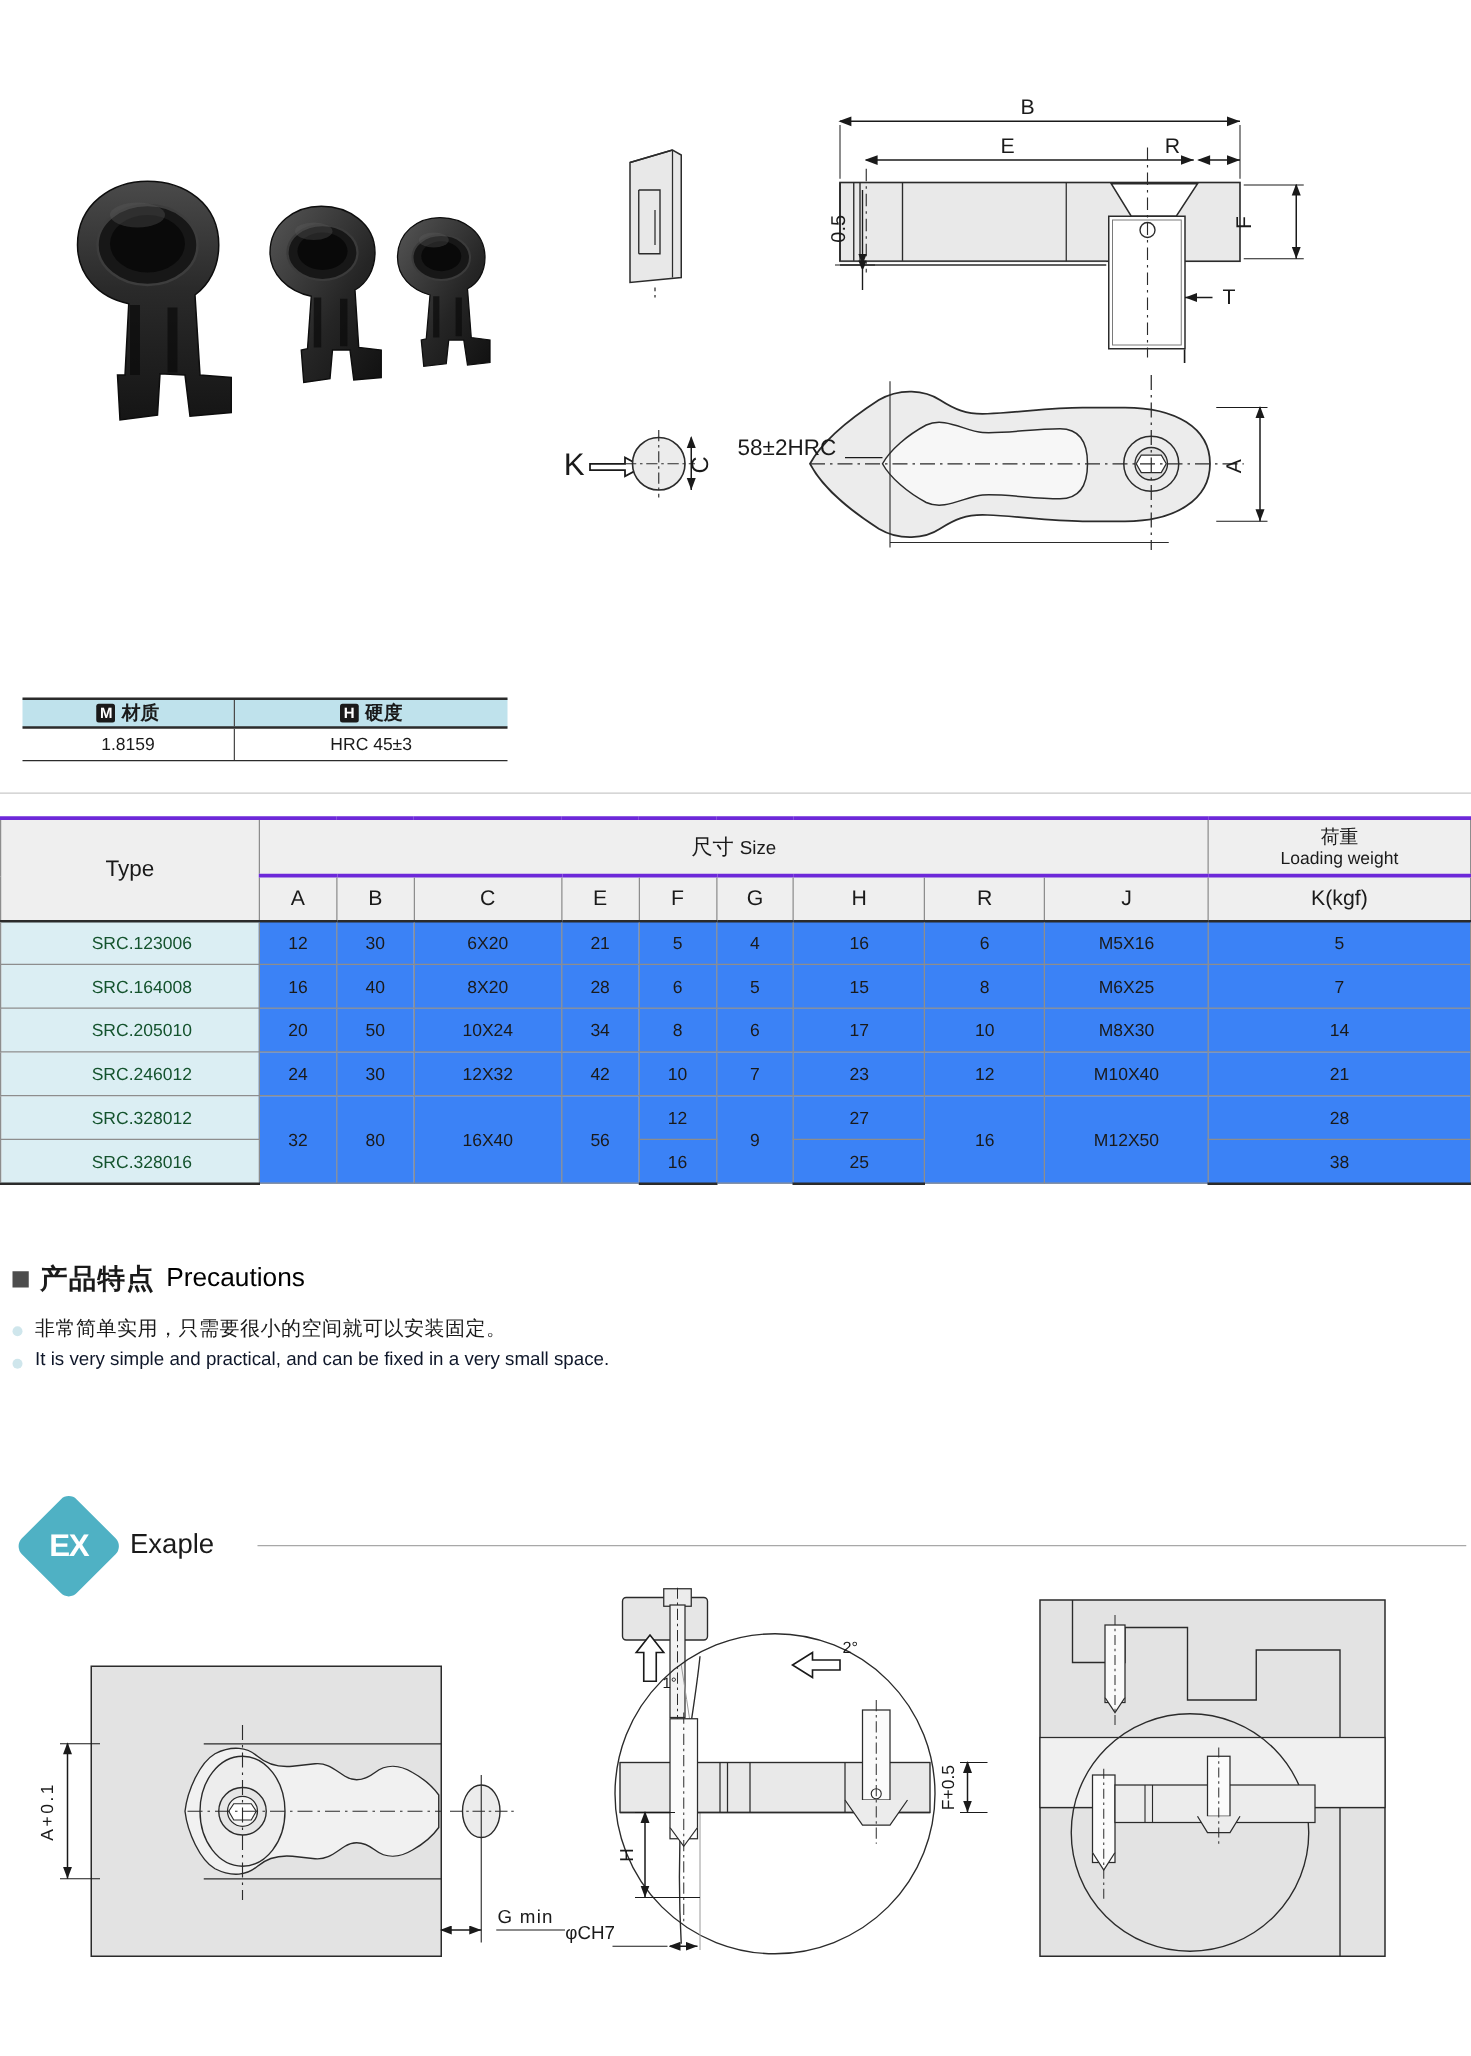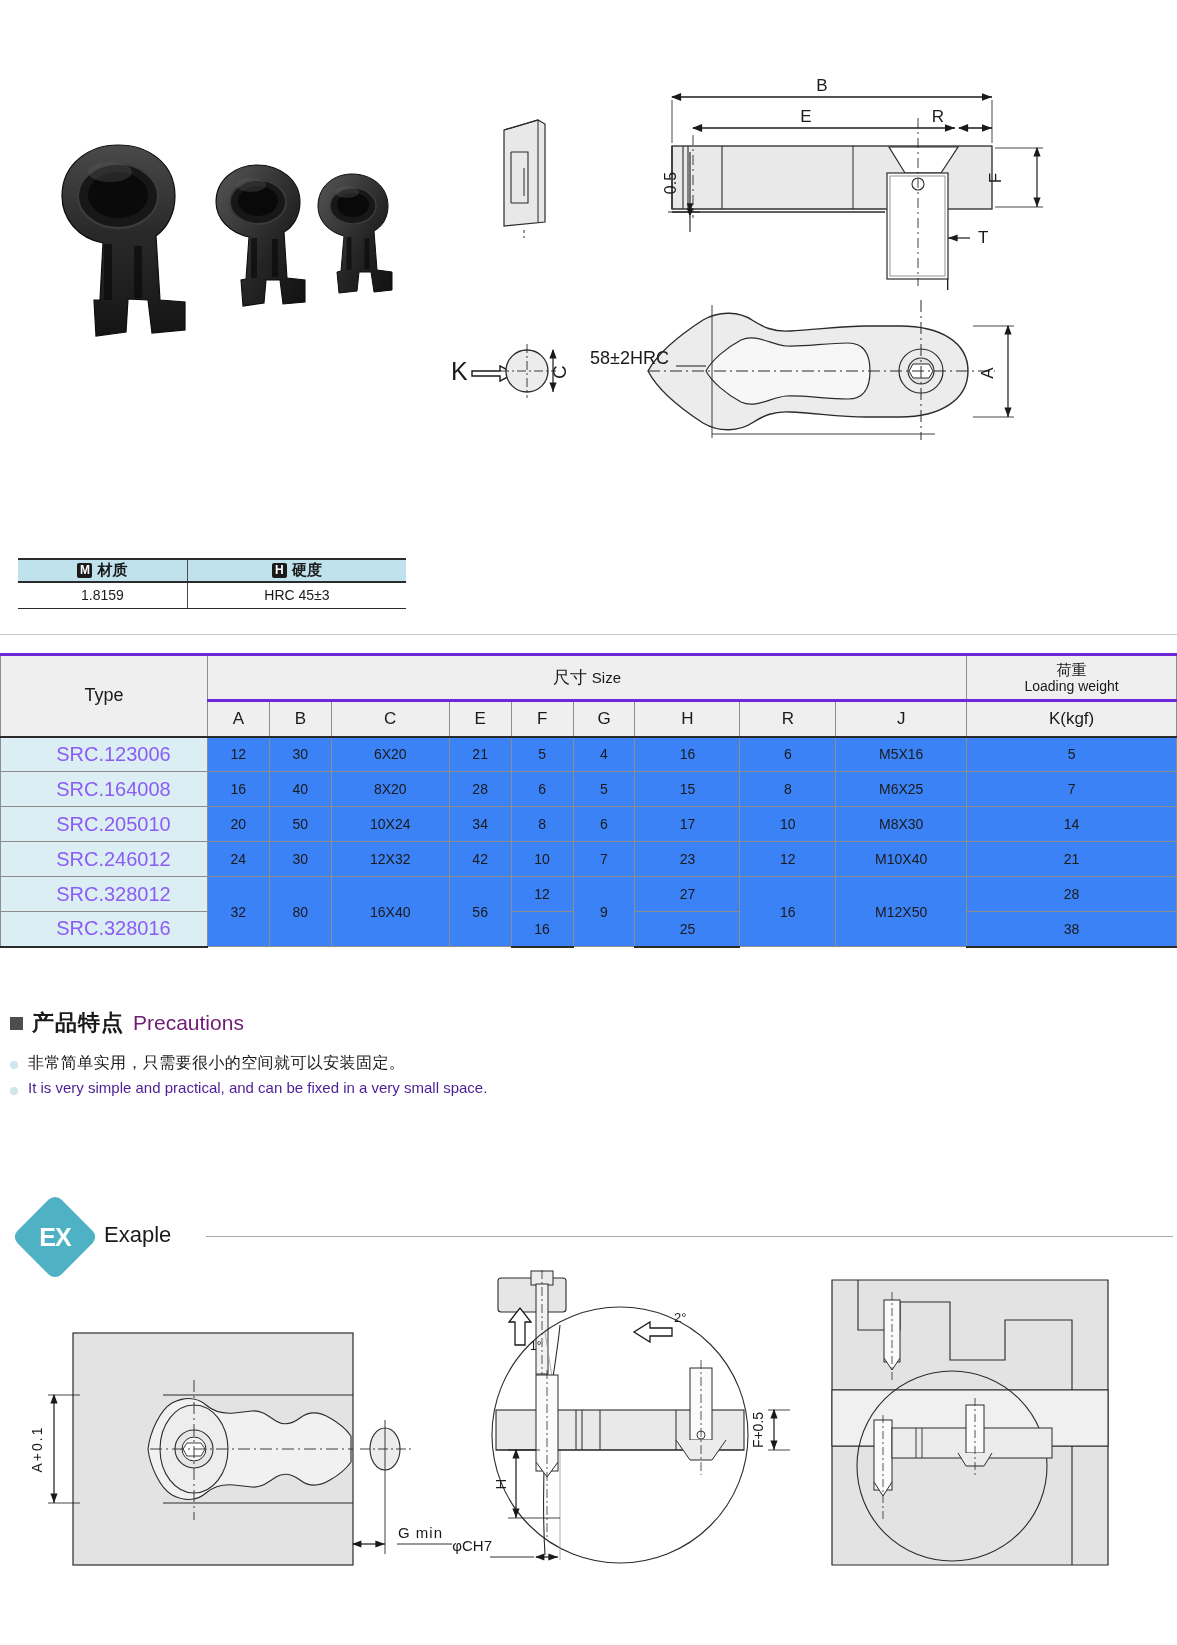--- a/index.html
+++ b/index.html
@@ -92,49 +92,49 @@
   }
   #spec-table th.group-cell { font-size: 17px; height: 46px; }
   #spec-table th.group-cell .cn { font-size: 17px; }
   #spec-table th.group-cell .en { font-size: 15px; }
   #spec-table th.load-cell { font-size: 14px; line-height: 1.15; height: 46px; }
   #spec-table th.load-cell .cn { font-size: 15px; }
   #spec-table th.sub { height: 36px; font-size: 17px; }
   #spec-table tbody td { height: 35px; font-size: 14px; background: #3b82f6; }
   #spec-table tbody td.type {
     background: #dbeef3;
-    font-size: 20px;
-    color: #8b5cf6;
+    font-size: 14px;
+    color: #14532d;
     padding-left: 20px;
   }
   #spec-table tbody tr.lastgrp td { }
   #spec-table tbody tr:last-child td { border-bottom: 2px solid #2b2b2b; }
 
   
   #precautions { position: absolute; left: 10px; top: 1008px; width: 900px; }
   .sec-head {
     display: flex; align-items: center; gap: 9px;
     font-size: 21px; color: #1a1a1a;
   }
   .sec-square {
     width: 13px; height: 13px; background: #4d4d4d; display: inline-block;
   }
   .sec-cn { font-weight: bold; font-size: 22px; letter-spacing: 1px; }
-  .sec-en { font-weight: normal; font-size: 21px; color: #701a75; }
+  .sec-en { font-weight: normal; font-size: 21px; color: #000000; }
   .bullets { margin-top: 15px; }
   .bullet-row {
     display: flex; align-items: flex-start; gap: 10px;
     margin-bottom: 5px;
   }
   .bullet-dot {
     width: 8px; height: 8px; border-radius: 50%;
     background: #cfe6ec; margin-top: 8px; flex: none;
   }
   .bullet-cn { font-size: 16px; color: #1a1a1a; letter-spacing: 0.4px; }
-  .bullet-en { font-size: 15px; color: #4c1d95; }
+  .bullet-en { font-size: 15px; color: #0f172a; }
 
   
   #example-head {
     position: absolute; left: 16px; top: 1206px;
     width: 1160px; height: 70px; text-decoration: underline;
   }
   .ex-diamond {
     position: absolute; left: 8px; top: 0;
     width: 62px; height: 62px;
     background: #4fb1c4;

